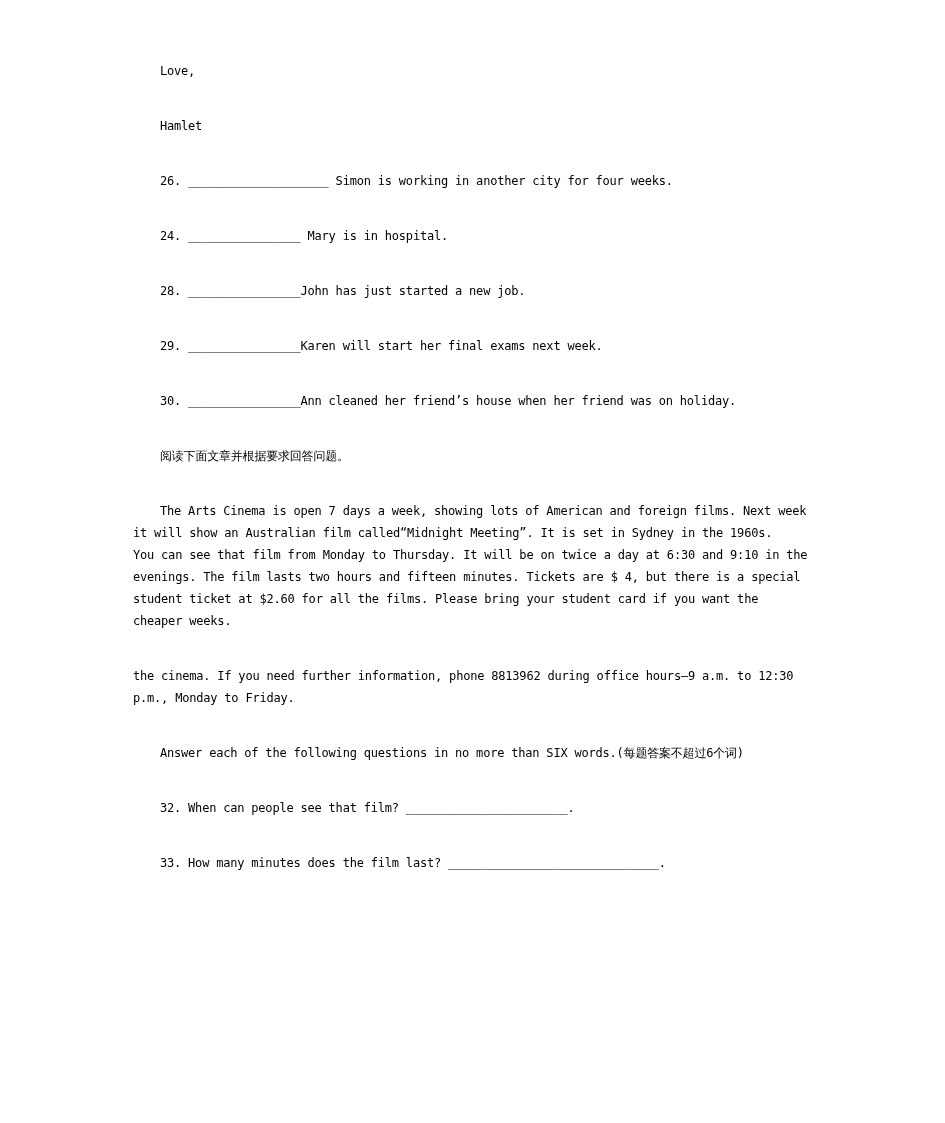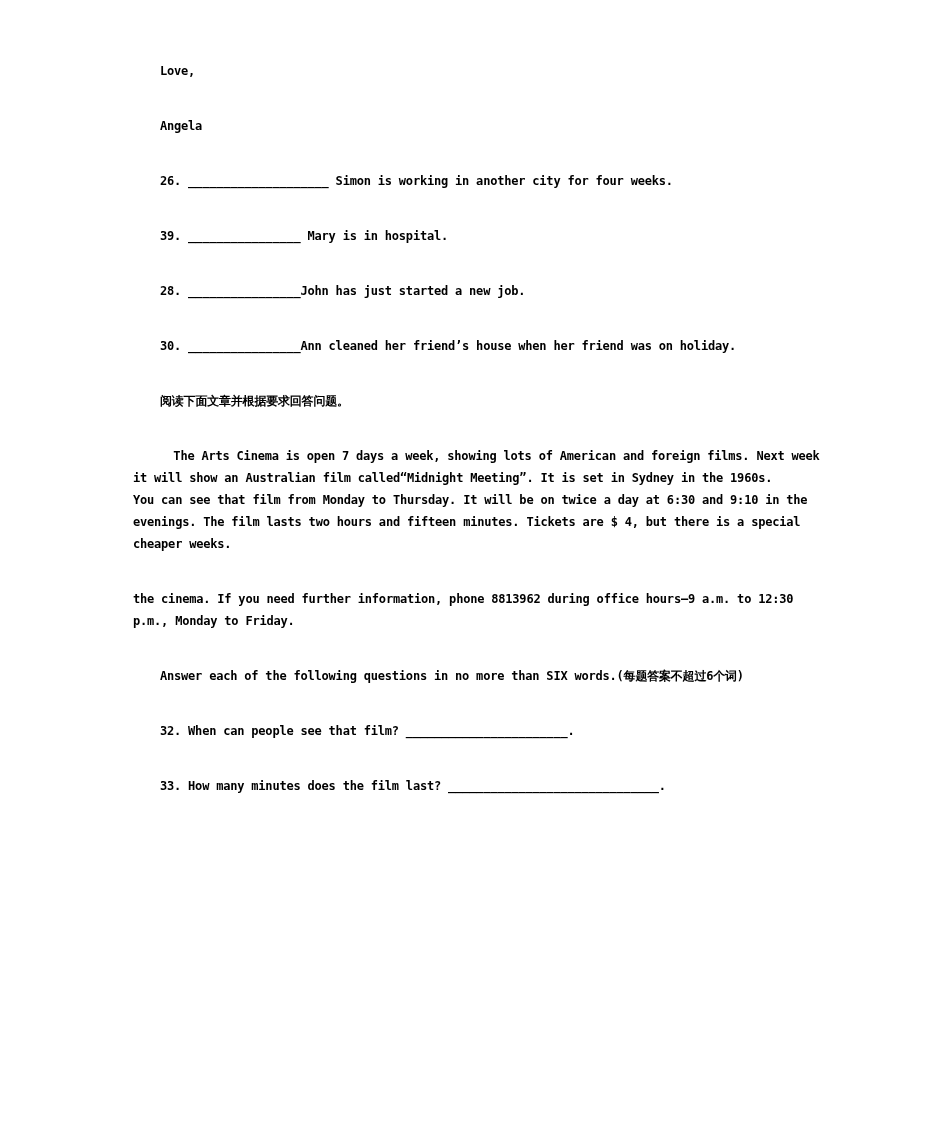--- a/index.html
+++ b/index.html
@@ -17,57 +17,57 @@
     letter-spacing: -0.2px;
     line-height: 22px;
   }
   .doc {
     padding: 60px 0 0 133px;
     width: 700px;
   }
   .line {
     white-space: pre;
     height: 22px;
-    font-weight: bold;
   }
   .block {
     margin-bottom: 33px;
   }
   .indent {
     padding-left: 27px;
   }
   .para {
     margin-bottom: 33px;
   }
   .para .first {
     text-indent: 27px;
-    text-align: center;
   }
 </style>
 </head>
 <body>
 
 <div class="doc">
 
   <div class="line block indent">Love,</div>
 
-  <div class="line block indent">Angela</div>
+  <div class="line block indent">Hamlet</div>
 
   <div class="line block indent">26. ____________________ Simon is working in another city for four weeks.</div>
-  <div class="line block indent">39. ________________ Mary is in hospital.</div>
+  <div class="line block indent">24. ________________ Mary is in hospital.</div>
   <div class="line block indent">28. ________________John has just started a new job.</div>
+  <div class="line block indent">29. ________________Karen will start her final exams next week.</div>
   <div class="line block indent">30. ________________Ann cleaned her friend’s house when her friend was on holiday.</div>
 
   <div class="line block indent">阅读下面文章并根据要求回答问题。</div>
 
   <div class="para">
     <div class="line first">The Arts Cinema is open 7 days a week, showing lots of American and foreign films. Next week</div>
     <div class="line">it will show an Australian film called“Midnight Meeting”. It is set in Sydney in the 1960s.</div>
     <div class="line">You can see that film from Monday to Thursday. It will be on twice a day at 6:30 and 9:10 in the</div>
     <div class="line">evenings. The film lasts two hours and fifteen minutes. Tickets are $ 4, but there is a special</div>
+    <div class="line">student ticket at $2.60 for all the films. Please bring your student card if you want the</div>
     <div class="line">cheaper weeks.</div>
   </div>
 
   <div class="para">
     <div class="line">the cinema. If you need further information, phone 8813962 during office hours—9 a.m. to 12:30</div>
     <div class="line">p.m., Monday to Friday.</div>
   </div>
 
   <div class="line block indent">Answer each of the following questions in no more than SIX words.(每题答案不超过6个词)</div>
 

